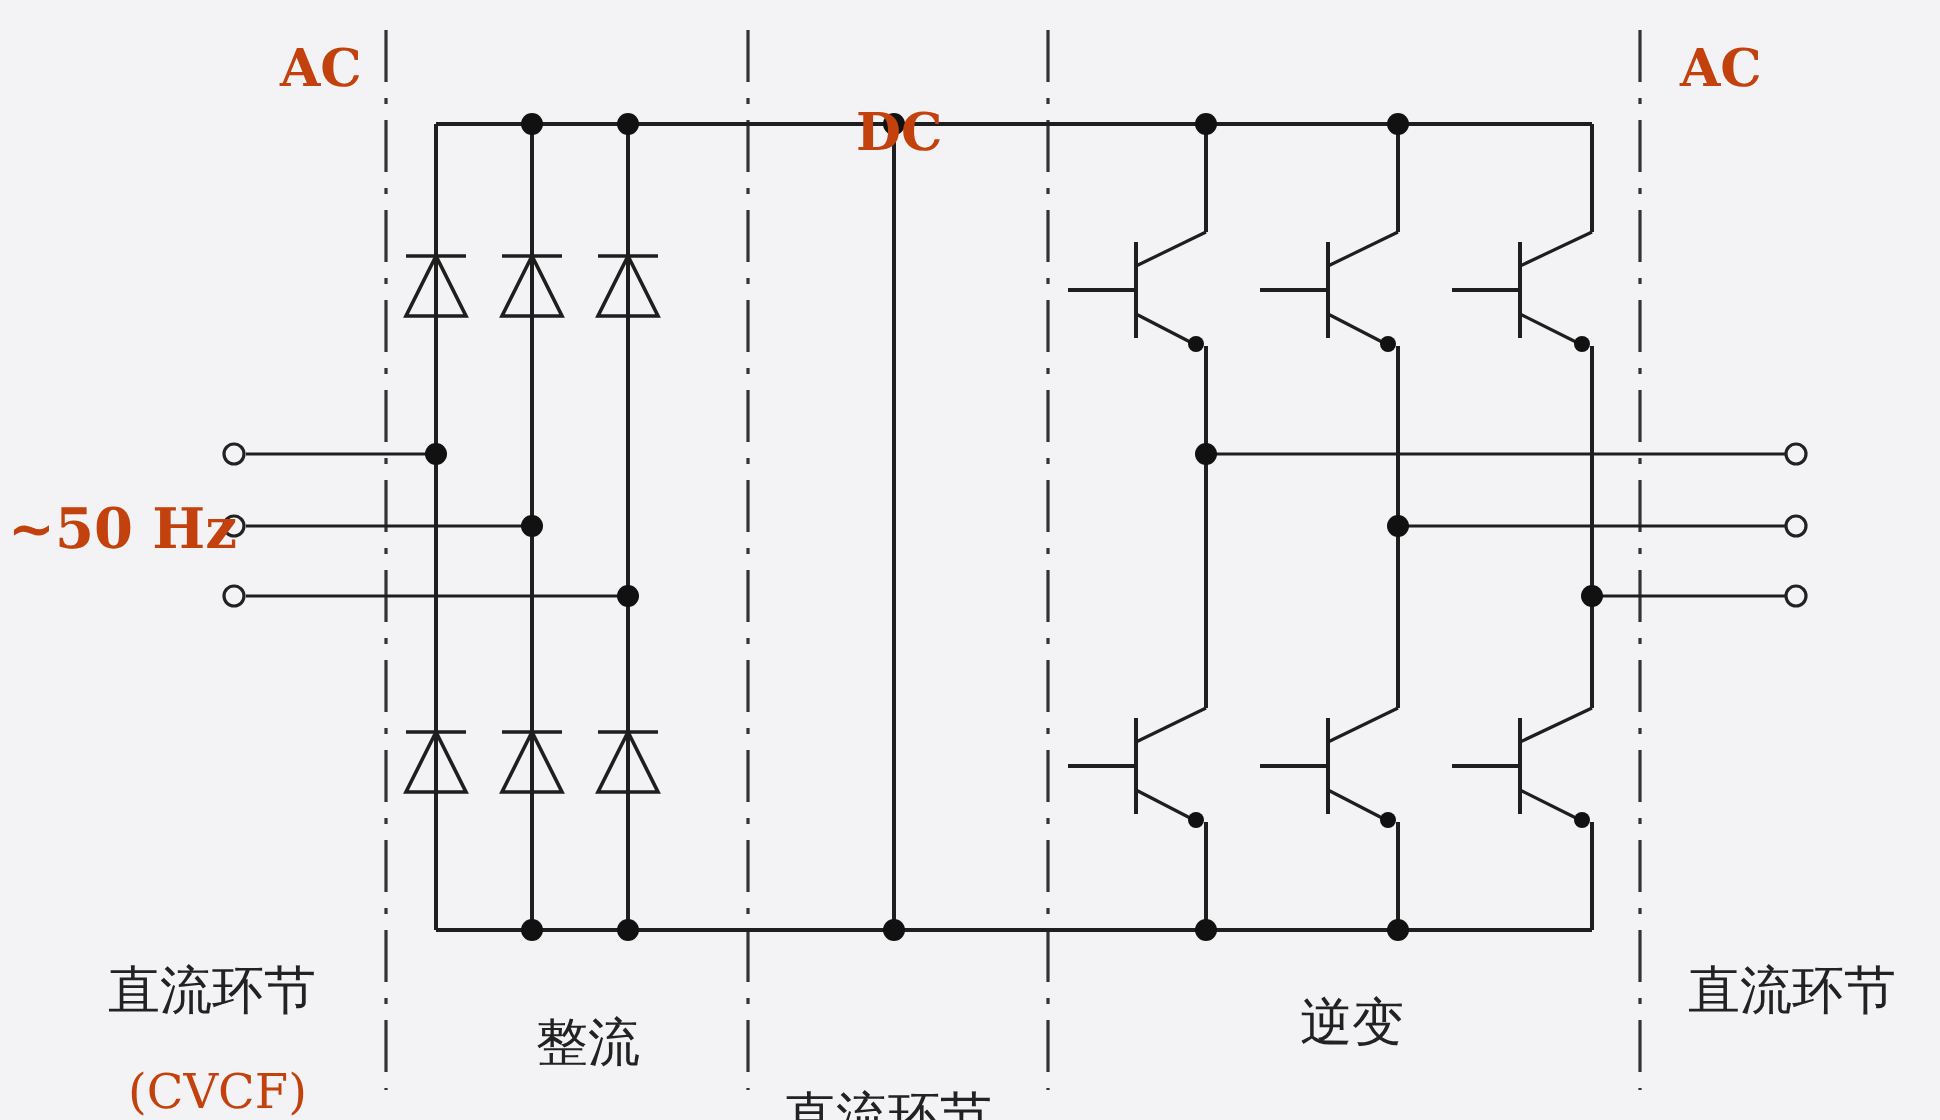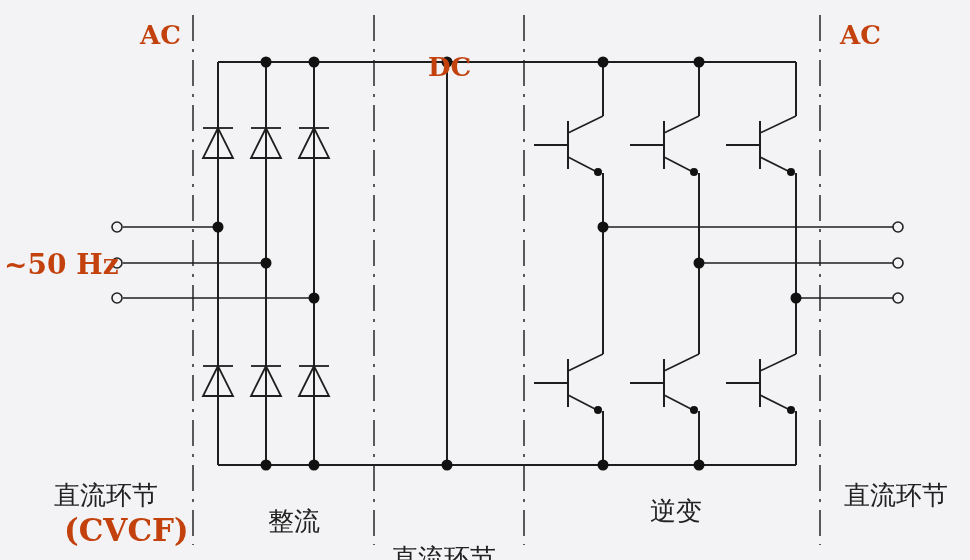--- a/index.html
+++ b/index.html
@@ -7,21 +7,21 @@
   #diagram { position: absolute; left: 0; top: 0; width: 970px; height: 560px; }
   .wire { stroke: #1e1e1e; stroke-width: 2; fill: none; }
   .divider { stroke: #333; stroke-width: 1.6; stroke-dasharray: 26 8 3 8; fill: none; }
   .node { fill: #111; }
   .terminal { fill: #f3f2f4; stroke: #222; stroke-width: 1.6; }
   .diode { fill: none; stroke: #1e1e1e; stroke-width: 1.8; }
   .lbl { position: absolute; font-family: "DejaVu Serif", serif; color: #c2410c; white-space: nowrap; }
   .lbl-big { font-size: 26px; font-weight: bold; }
   .lbl-hz { font-size: 28px; font-weight: bold; }
   .lbl-cn { font-size: 26px; color: #222; }
-  .lbl-cvcf { font-size: 31px; font-weight: bold; }
+  .lbl-cvcf { font-size: 24px; font-weight: normal; margin-top: 20px; }
 </style>
 </head>
 <body>
 
 <svg id="diagram" viewBox="0 0 970 560" xmlns="http://www.w3.org/2000/svg">
 
   <g>
     <line class="divider" x1="193" y1="15" x2="193" y2="545"></line>
     <line class="divider" x1="374" y1="15" x2="374" y2="545"></line>
     <line class="divider" x1="524" y1="15" x2="524" y2="545"></line>

